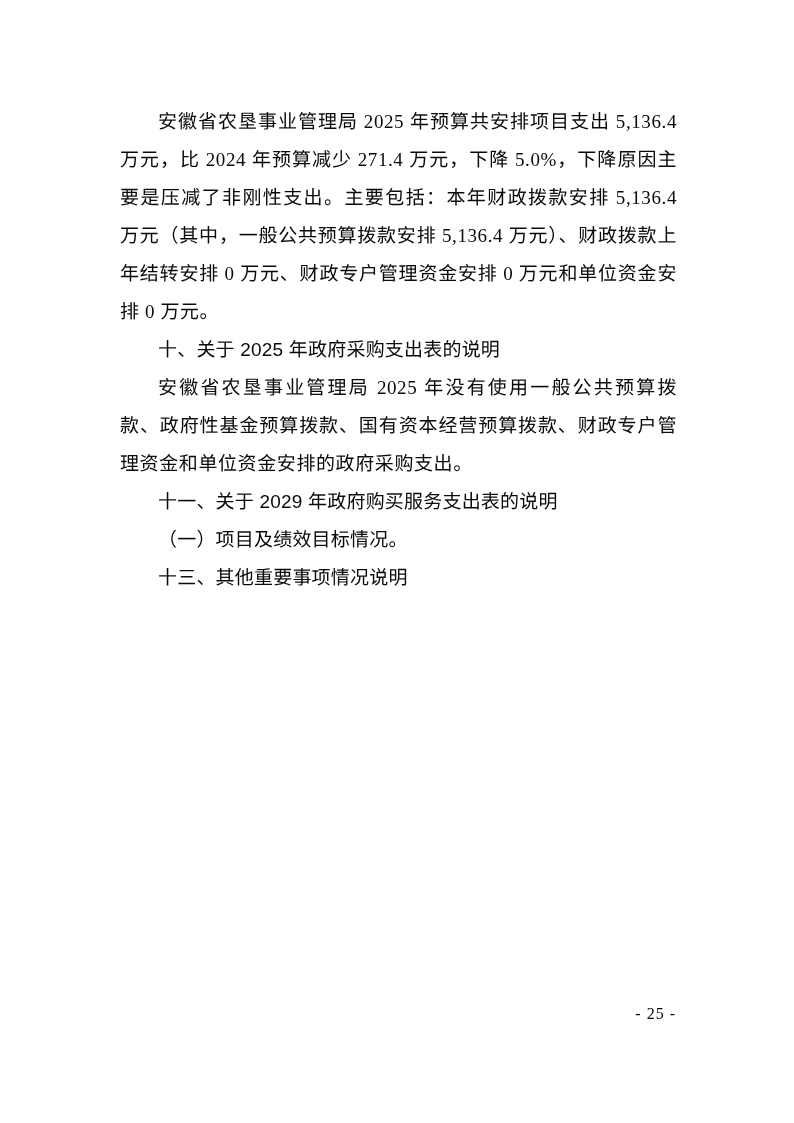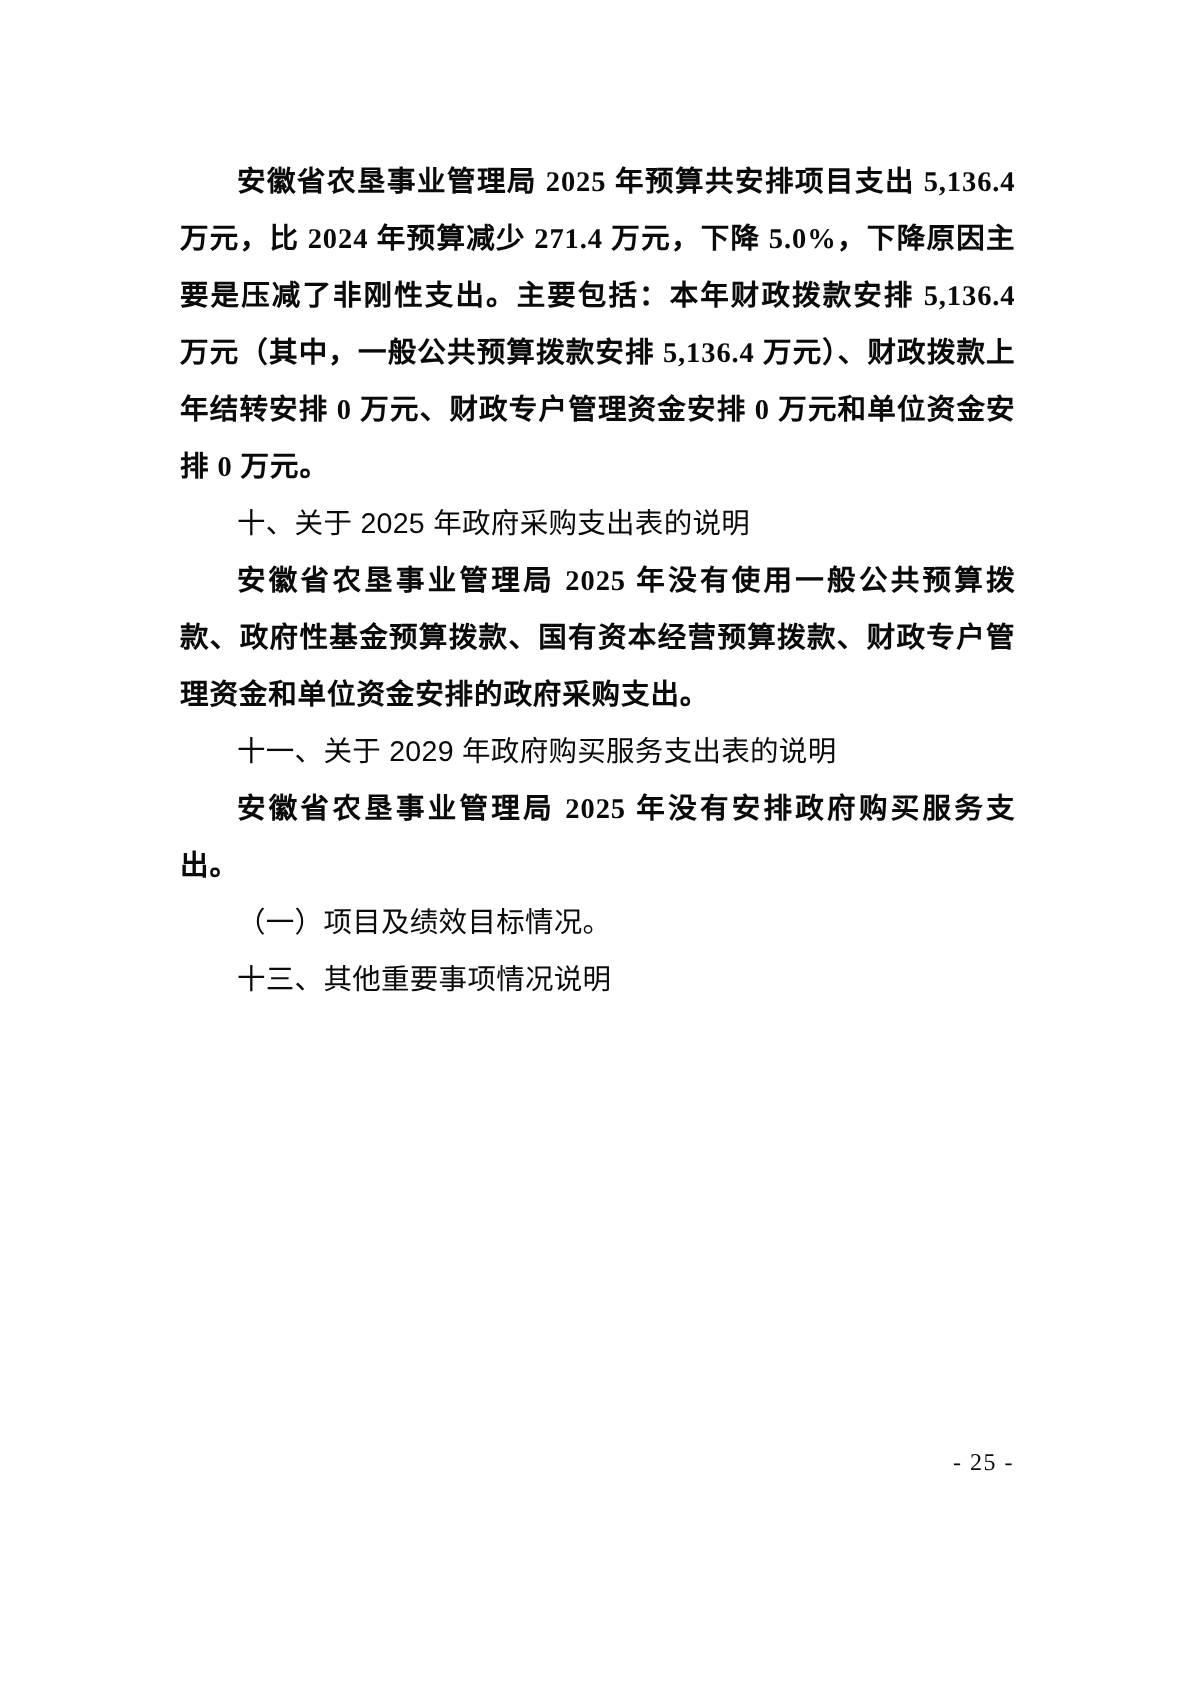--- a/index.html
+++ b/index.html
@@ -26,48 +26,47 @@
     font-size: 19px;
     line-height: 38px;
     text-align: justify;
     text-justify: inter-ideograph;
     letter-spacing: 0.6px;
     margin: 0;
   }
   .block.para {
     text-indent: 2em;
     font-family: "Liberation Serif", "DejaVu Serif", serif;
-    font-weight: 700;
+    font-weight: 400;
   }
   .block.heading {
     text-indent: 2em;
     font-family: "Liberation Sans", "DejaVu Sans", sans-serif;
     font-weight: 400;
     letter-spacing: 0.2px;
   }
   .page-number {
     position: absolute;
-    top: 966px;
+    top: 1004px;
     right: 118px;
     font-size: 16px;
     line-height: 20px;
     font-family: "Liberation Serif", "DejaVu Serif", serif;
     color: #0a0a0a;
     letter-spacing: 1px;
   }
 </style>
 </head>
 <body>
 
 <div class="page">
   <div class="content">
     <div id="blocks">
         <p class="block para">安徽省农垦事业管理局 2025 年预算共安排项目支出 5,136.4 万元，比 2024 年预算减少 271.4 万元，下降 5.0%，下降原因主要是压减了非刚性支出。主要包括：本年财政拨款安排 5,136.4 万元（其中，一般公共预算拨款安排 5,136.4 万元）、财政拨款上年结转安排 0 万元、财政专户管理资金安排 0 万元和单位资金安排 0 万元。</p>
         <p class="block heading">十、关于 2025 年政府采购支出表的说明</p>
         <p class="block para">安徽省农垦事业管理局 2025 年没有使用一般公共预算拨款、政府性基金预算拨款、国有资本经营预算拨款、财政专户管理资金和单位资金安排的政府采购支出。</p>
         <p class="block heading">十一、关于 2029 年政府购买服务支出表的说明</p>
-        <p class="block para">安徽省农垦事业管理局 2025 年没有安排政府购买服务支出。</p>
         <p class="block heading">（一）项目及绩效目标情况。</p>
         <p class="block heading">十三、其他重要事项情况说明</p>
       </div>
   </div>
   <div class="page-number">- 25 -</div>
 </div>
 
 </body></html>

